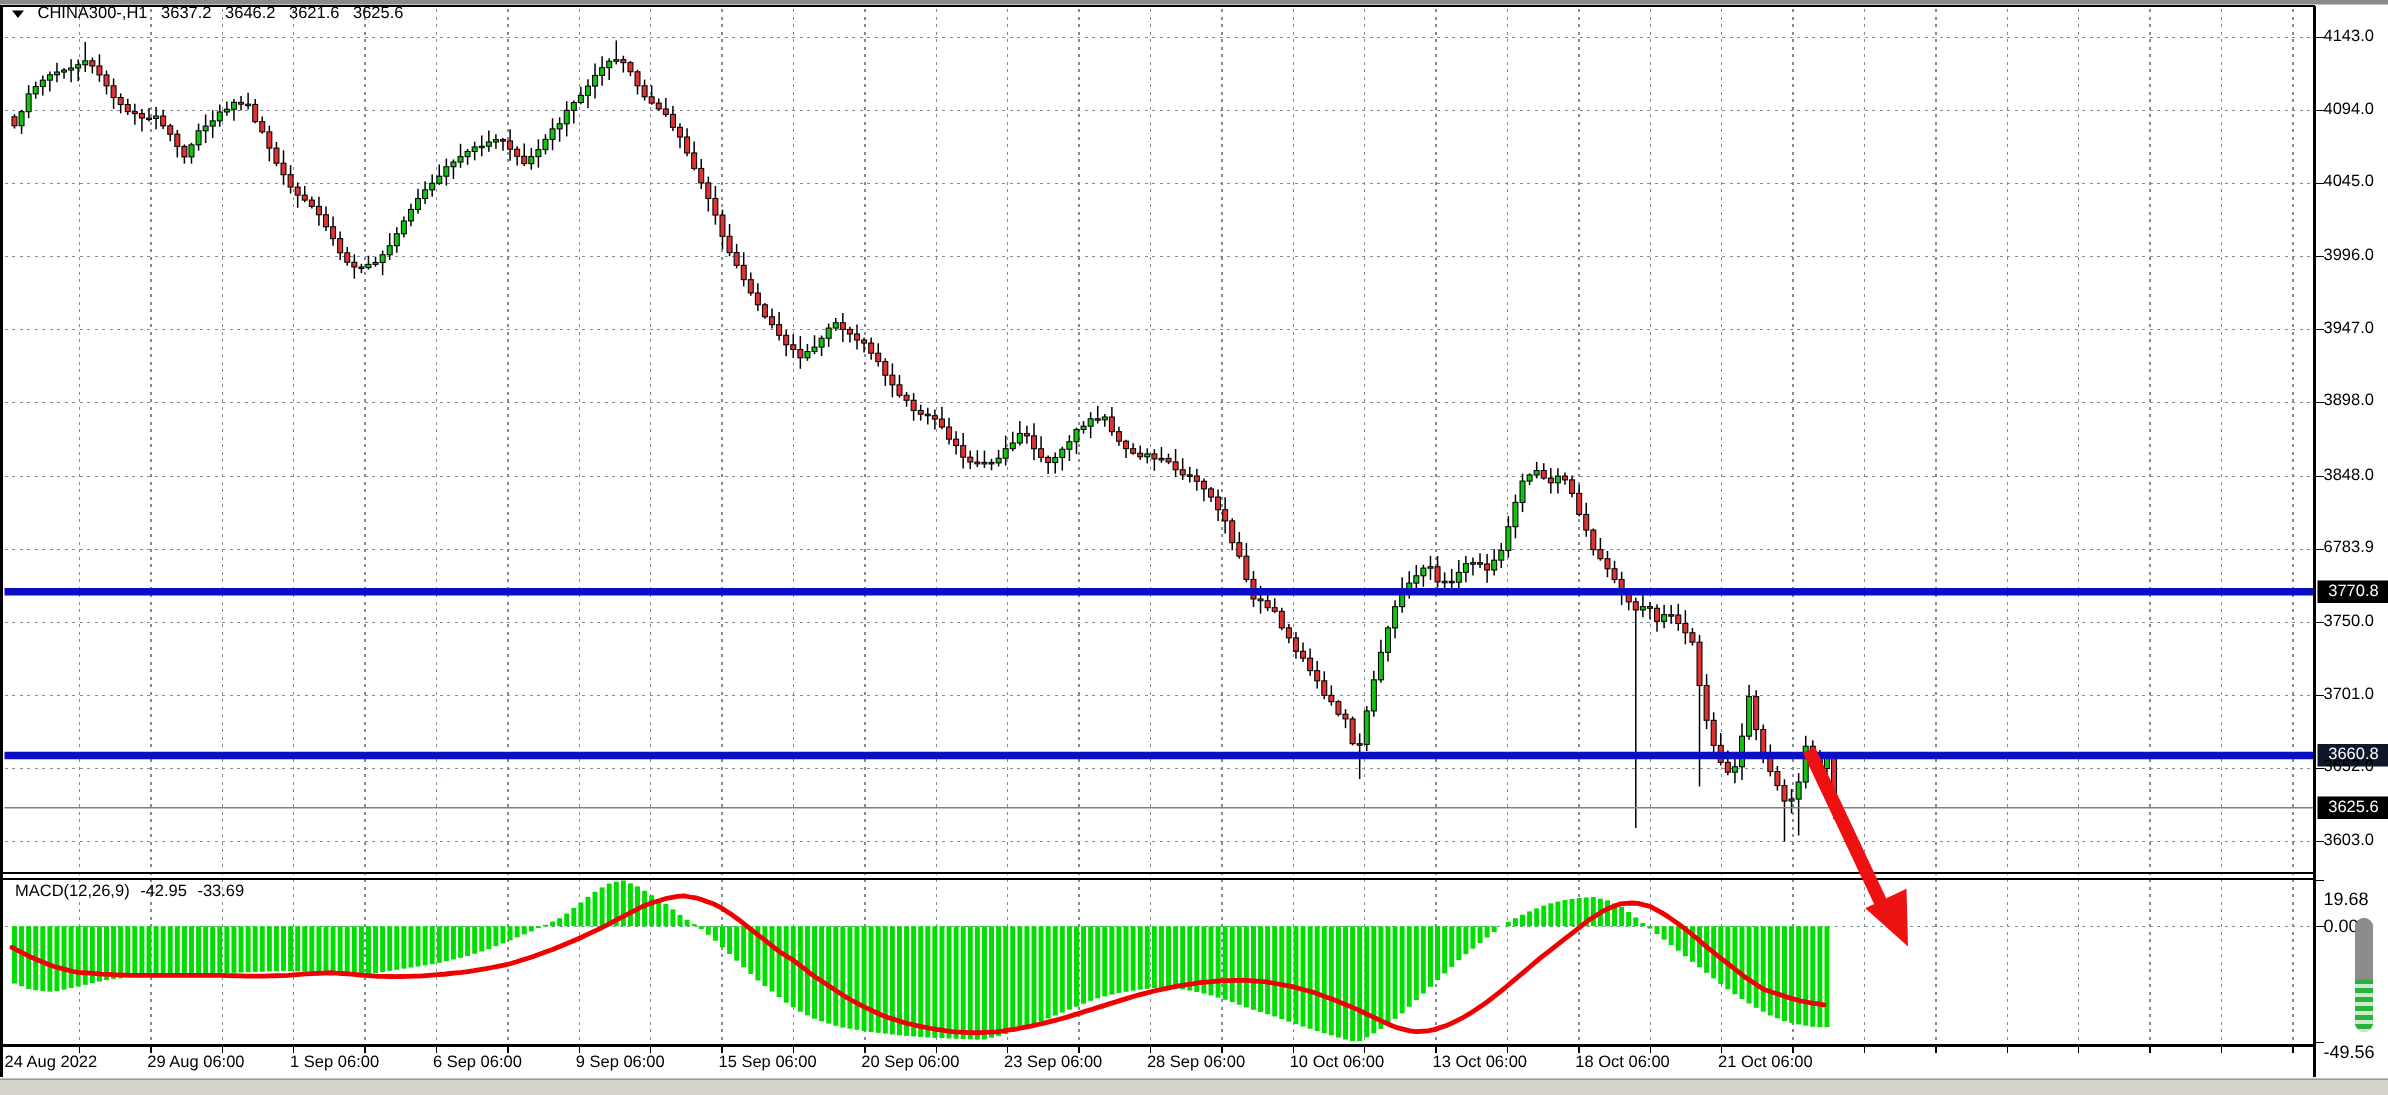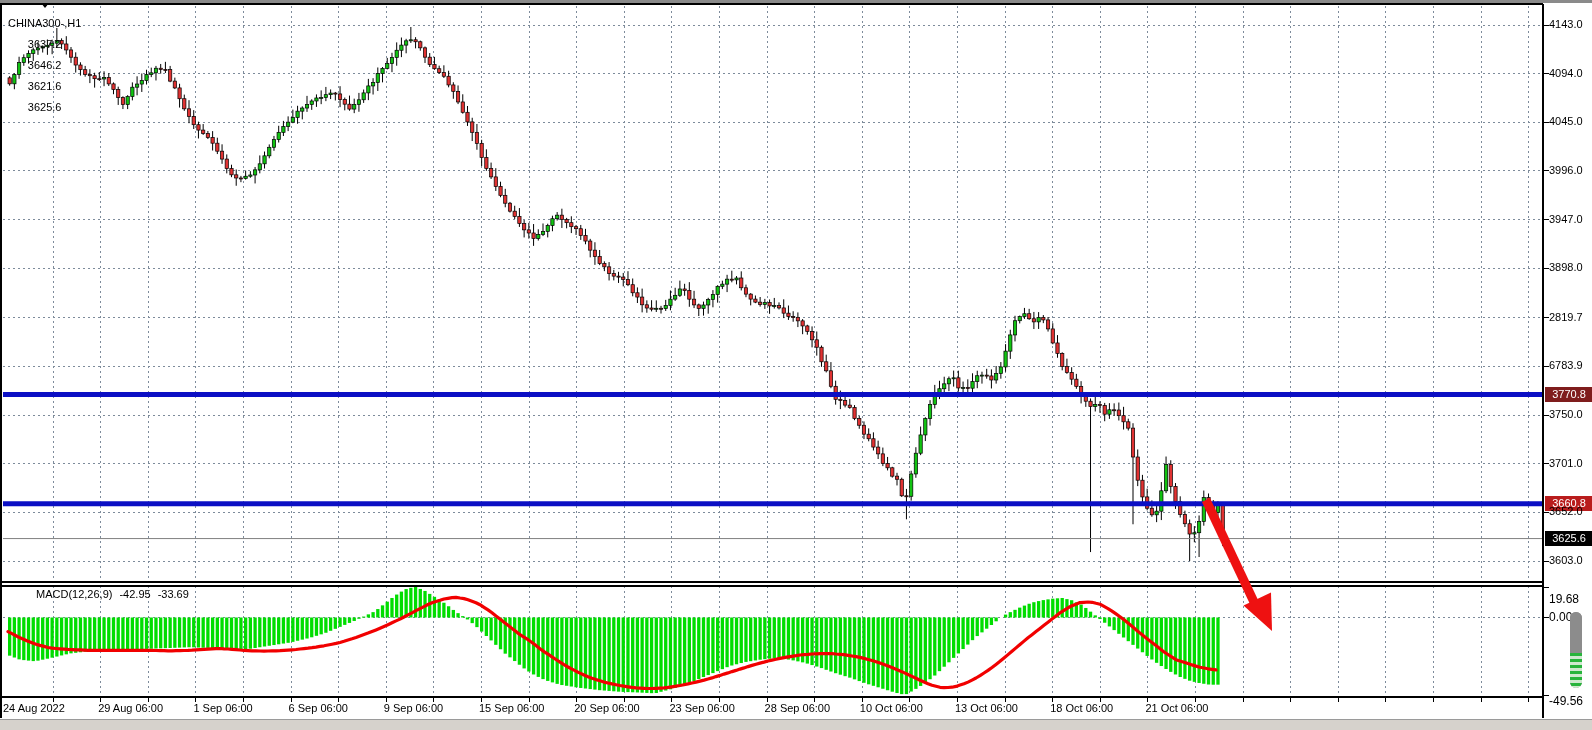--- a/index.html
+++ b/index.html
@@ -1,23 +1,23 @@
 <!DOCTYPE html>
 <html><head>
 <meta charset="utf-8">
 <style>
   html,body{margin:0;padding:0;background:#fff;}
   #app{position:relative;width:1592px;height:730px;background:#fff;overflow:hidden;
        font-family:"Liberation Sans",sans-serif;-webkit-font-smoothing:none;}
   #cv{position:absolute;left:0;top:0;}
   .ovl{position:absolute;font-size:11px;color:#000;white-space:nowrap;}
-  #title-bar{left:8px;top:3px;display:flex;align-items:center;gap:9px;flex-direction:column;}
+  #title-bar{left:8px;top:3px;display:flex;align-items:center;gap:9px;}
   .tri{width:0;height:0;border-left:4px solid transparent;border-right:4px solid transparent;
        border-top:5px solid #000;display:inline-block;}
-  #macd-label{left:10px;top:588px;display:flex;gap:7px;margin-left:26px;}
+  #macd-label{left:10px;top:588px;display:flex;gap:7px;}
   .tag{position:absolute;left:1545px;width:48px;height:15px;line-height:15px;
        text-align:center;color:#fff;font-size:11px;}
   .axis-lab{position:absolute;left:1549px;font-size:12px;color:#000;}
   .t-lab{position:absolute;top:702px;width:100px;text-align:left;font-size:11px;color:#000;}
   .p-lab{position:absolute;left:1549px;font-size:11px;color:#000;}
   #macd-scrollbar{position:absolute;left:1570px;top:612px;width:12px;height:76px;
        border-radius:6px;overflow:hidden;background:#8c8c8c;}
   #macd-scrollbar .sb-top{height:54%;background:#8c8c8c;}
   #macd-scrollbar .sb-bottom{height:46%;
        background:repeating-linear-gradient(180deg,#28b43c 0 3px,#cfe9cf 3px 6px);}
@@ -932,36 +932,36 @@
     <span>3621.6</span>
     <span>3625.6</span>
   </div>
 
   <div id="macd-label" class="ovl">
     <span>MACD(12,26,9)</span>
     <span>-42.95</span>
     <span>-33.69</span>
   </div>
 
-  <div class="tag" id="tag-res" style="top: 386.943px; background: #7f1d1d;">3770.8</div>
-  <div class="tag" id="tag-sup" style="top: 496.128px; background: #b91c1c;">3660.8</div>
+  <div class="tag" id="tag-res" style="top: 386.943px; background: #000000;">3770.8</div>
+  <div class="tag" id="tag-sup" style="top: 496.128px; background: #0f172a;">3660.8</div>
   <div class="tag" id="tag-cur" style="top: 531.067px; background: rgb(0, 0, 0);">3625.6</div>
 
   <div class="axis-lab" id="m-ax-0" style="top:592px">19.68</div>
   <div class="axis-lab" id="m-ax-1" style="top:610px">0.00</div>
   <div class="axis-lab" id="m-ax-2" style="top:694px">-49.56</div>
 
   <div id="price-labels">
       <div class="p-lab" style="top: 18px;">4143.0</div>
       <div class="p-lab" style="top: 66.637px;">4094.0</div>
       <div class="p-lab" style="top: 115.274px;">4045.0</div>
       <div class="p-lab" style="top: 163.911px;">3996.0</div>
       <div class="p-lab" style="top: 212.548px;">3947.0</div>
       <div class="p-lab" style="top: 261.185px;">3898.0</div>
-      <div class="p-lab" style="top: 310.815px;">2819.7</div>
+      <div class="p-lab" style="top: 310.815px;">3848.0</div>
       <div class="p-lab" style="top: 359.452px;">6783.9</div>
       <div class="p-lab" style="top: 408.089px;">3750.0</div>
       <div class="p-lab" style="top: 456.726px;">3701.0</div>
       <div class="p-lab" style="top: 505.363px; text-align: center;">3652.0</div>
       <div class="p-lab" style="top: 554px;">3603.0</div>
     </div>
   <div id="time-labels">
       <div class="t-lab" style="left: 3px;">24 Aug 2022</div>
       <div class="t-lab" style="left: 98.2px;">29 Aug 06:00</div>
       <div class="t-lab" style="left: 193.4px;">1 Sep 06:00</div>

